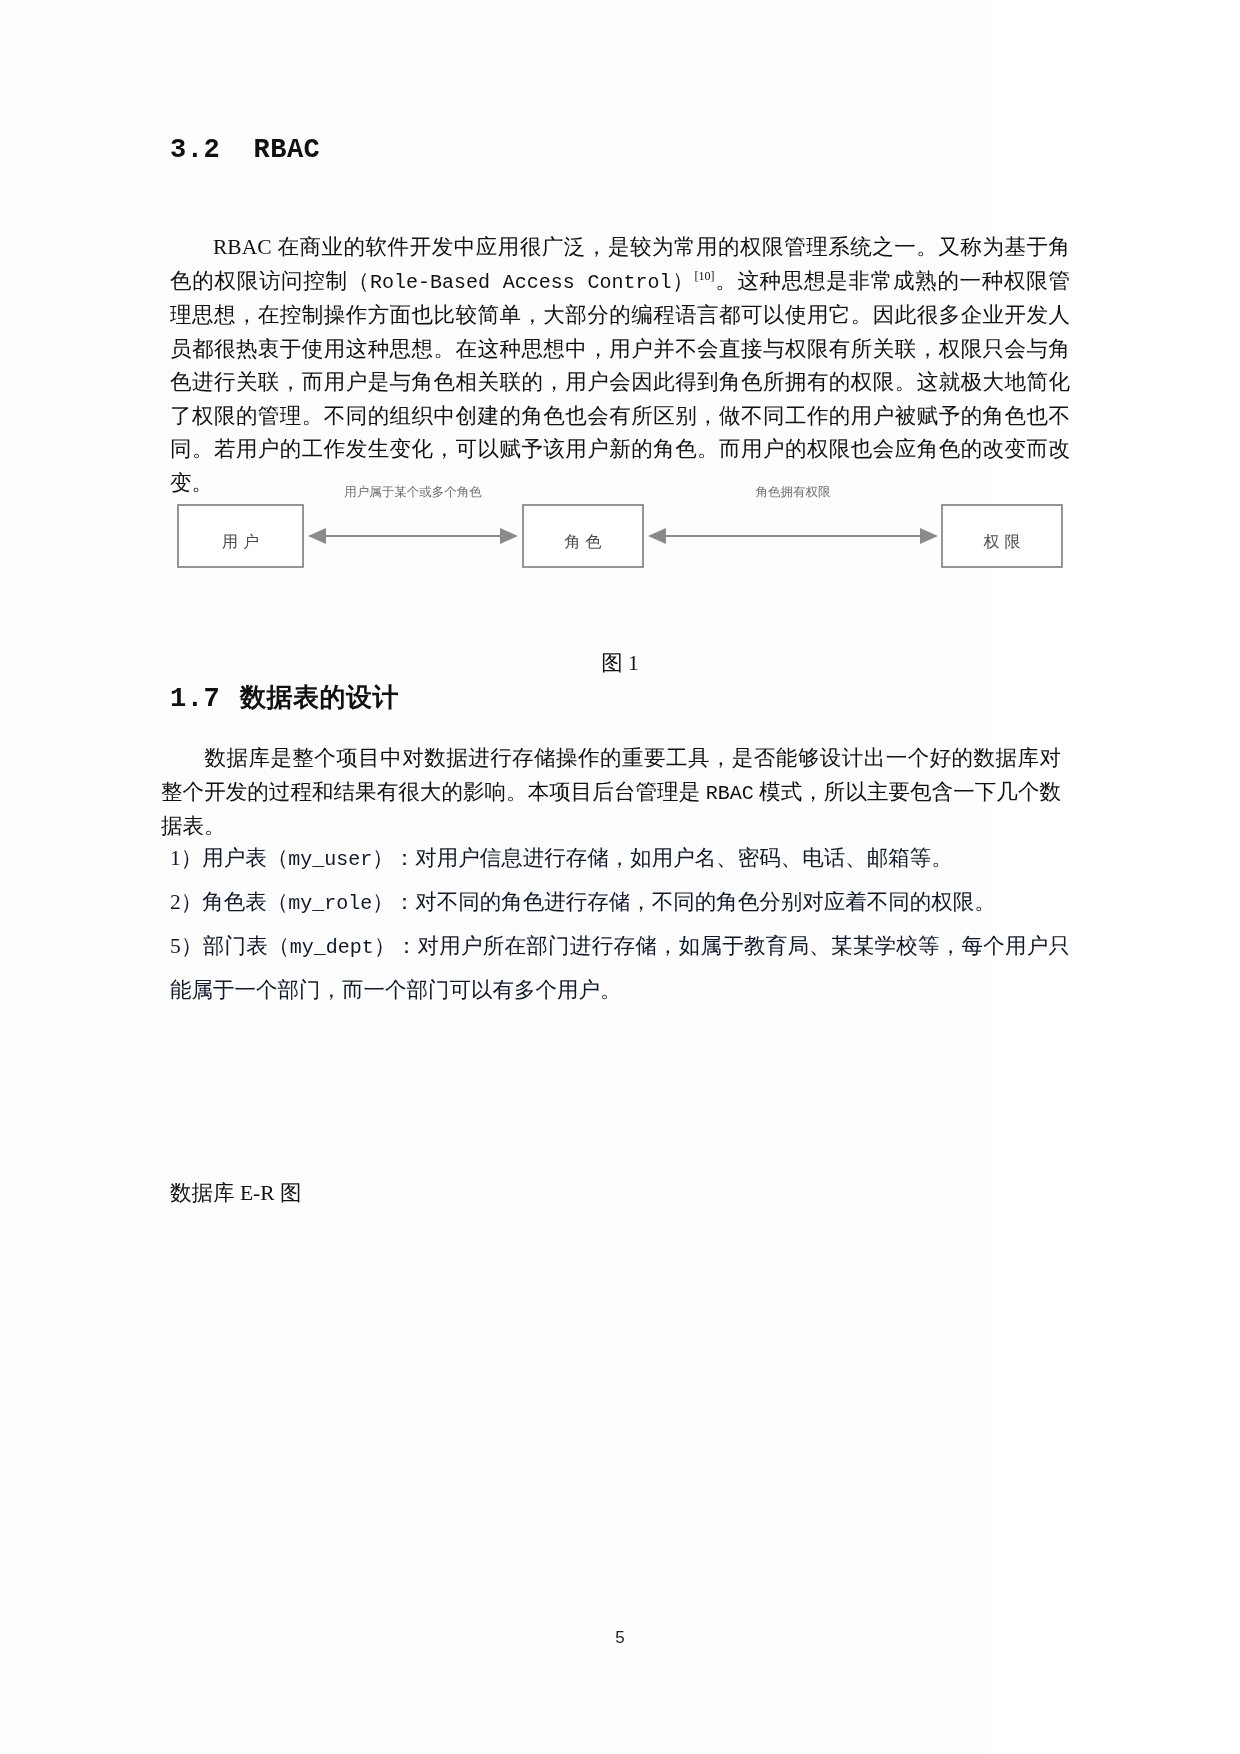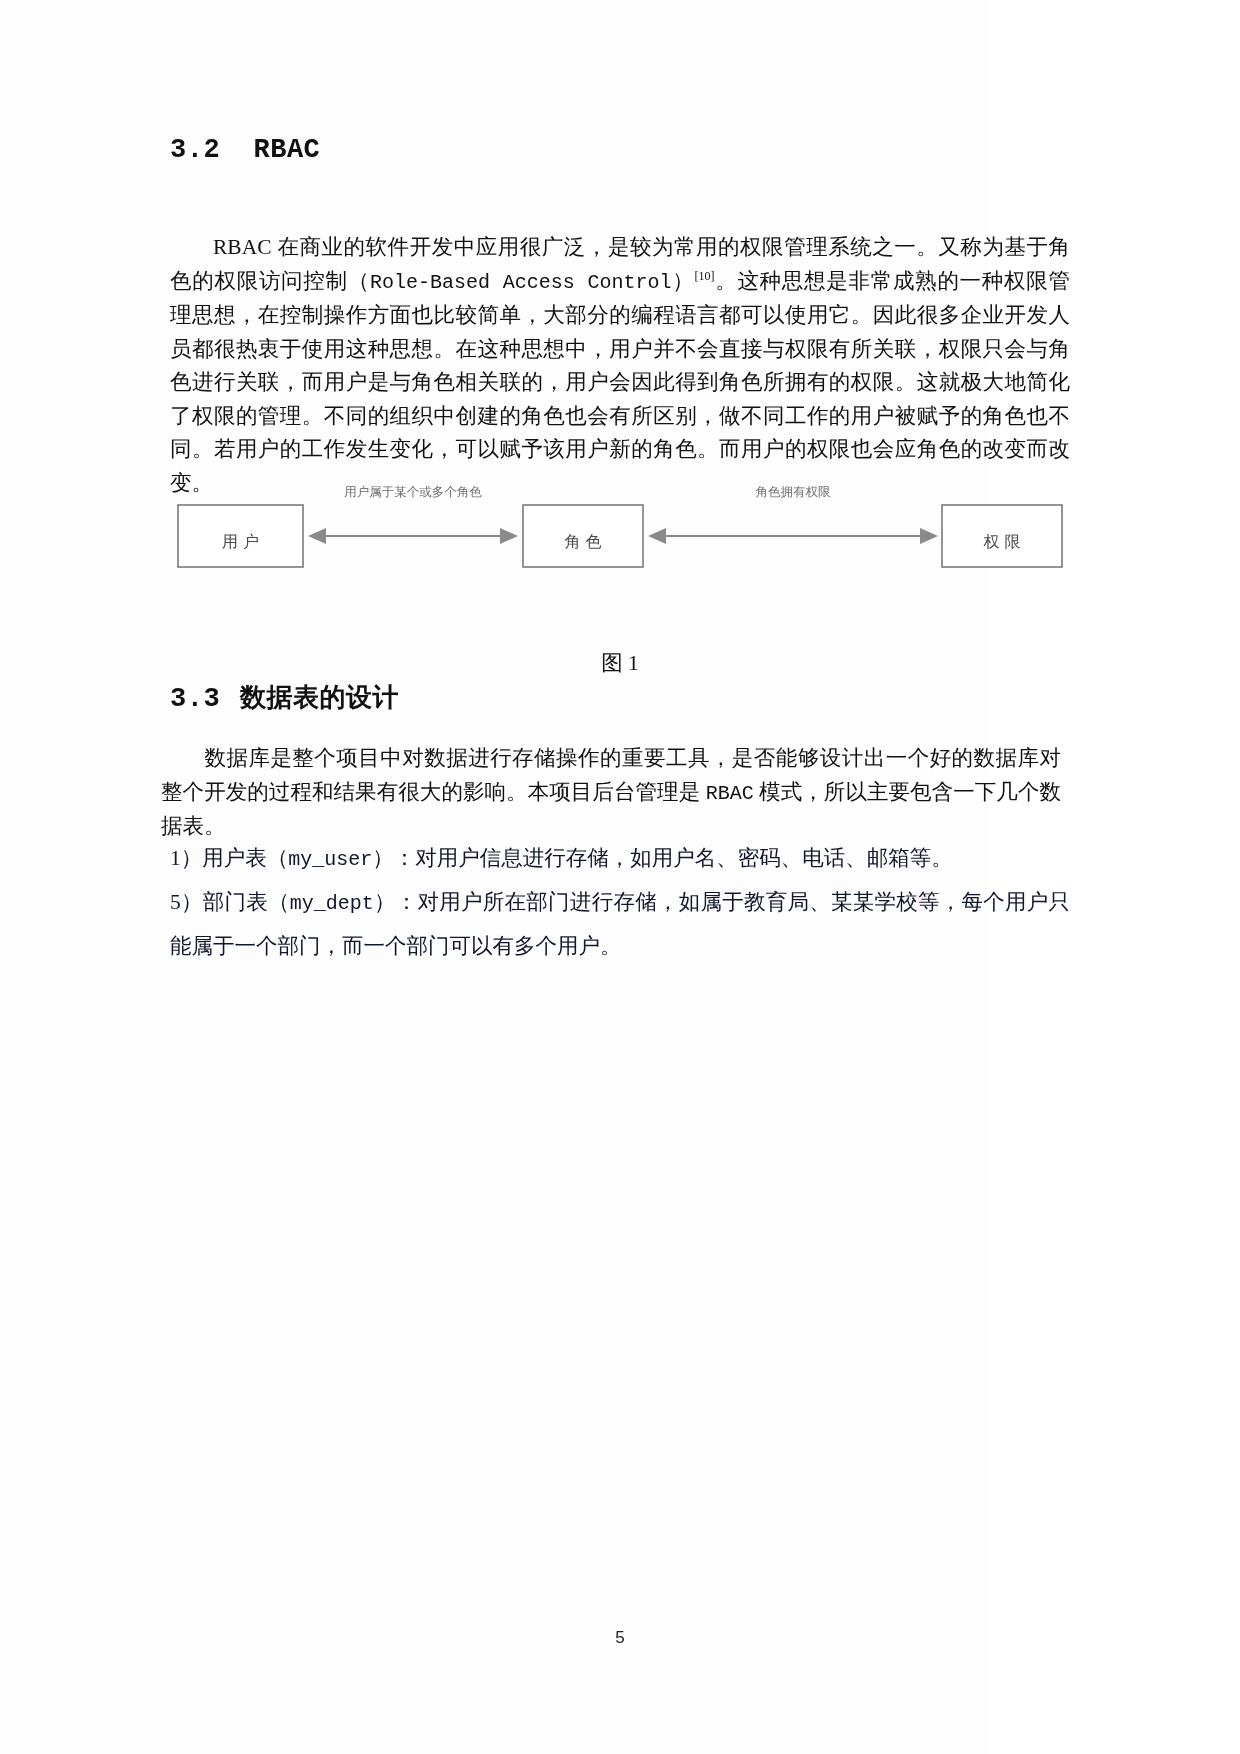--- a/index.html
+++ b/index.html
@@ -143,32 +143,36 @@
       <line x1="140" y1="53" x2="346" y2="53" stroke="#8a8a8a" stroke-width="2" marker-start="url(#arrowL)" marker-end="url(#arrowR)"></line>
       <text x="243" y="13" text-anchor="middle" font-family="DejaVu Sans, Liberation Sans, sans-serif" font-size="12.5" fill="#6e6e6e">用户属于某个或多个角色</text>
 
       <line x1="480" y1="53" x2="766" y2="53" stroke="#8a8a8a" stroke-width="2" marker-start="url(#arrowL)" marker-end="url(#arrowR)"></line>
       <text x="623" y="13" text-anchor="middle" font-family="DejaVu Sans, Liberation Sans, sans-serif" font-size="12.5" fill="#6e6e6e">角色拥有权限</text>
     </svg>
   </div>
 
   <div class="fig-caption">图 1</div>
 
-  <h2 class="section-heading heading-33"><span>3.3</span><span style="display:inline-block;width:20px"></span><span class="cjk-heading">数据表的设计</span></h2>
+  <h2 class="section-heading heading-33"><span>1.7</span><span style="display:inline-block;width:20px"></span><span class="cjk-heading">数据表的设计</span></h2>
 
   <div class="block-p2">
     <p class="para"><span class="indent"></span><span>数据库是整个项目中对数据进行存储操作的重要工具，是否能够设计出一个好的数据库对整个开发的过程和结果有很大的影响。本项目后台管理是 </span><span class="mono">RBAC</span><span> 模式，所以主要包含一下几个数据表。</span></p>
   </div>
 
   <div class="block-list">
 
     <p class="list-item"><span class="indent"></span><span>1）</span><span>用户表（</span><span class="mono">my_user</span><span>）：对用户信息进行存储，如用户名、密码、电话、邮箱等。</span></p>
 
+    <p class="list-item"><span class="indent"></span><span>2）</span><span>角色表（</span><span class="mono">my_role</span><span>）：对不同的角色进行存储，不同的角色分别对应着不同的权限。</span></p>
 
 
 
     <p class="list-item"><span class="indent"></span><span>5）</span><span>部门表（</span><span class="mono">my_dept</span><span>）：对用户所在部门进行存储，如属于教育局、某某学校等，每个用户只能属于一个部门，而一个部门可以有多个用户。</span></p>
   </div>
 
+  <div class="block-er">
+    <p class="para">数据库 E-R 图</p>
+  </div>
 
   <div class="page-number">5</div>
 
 </div>
 
 </body></html>

